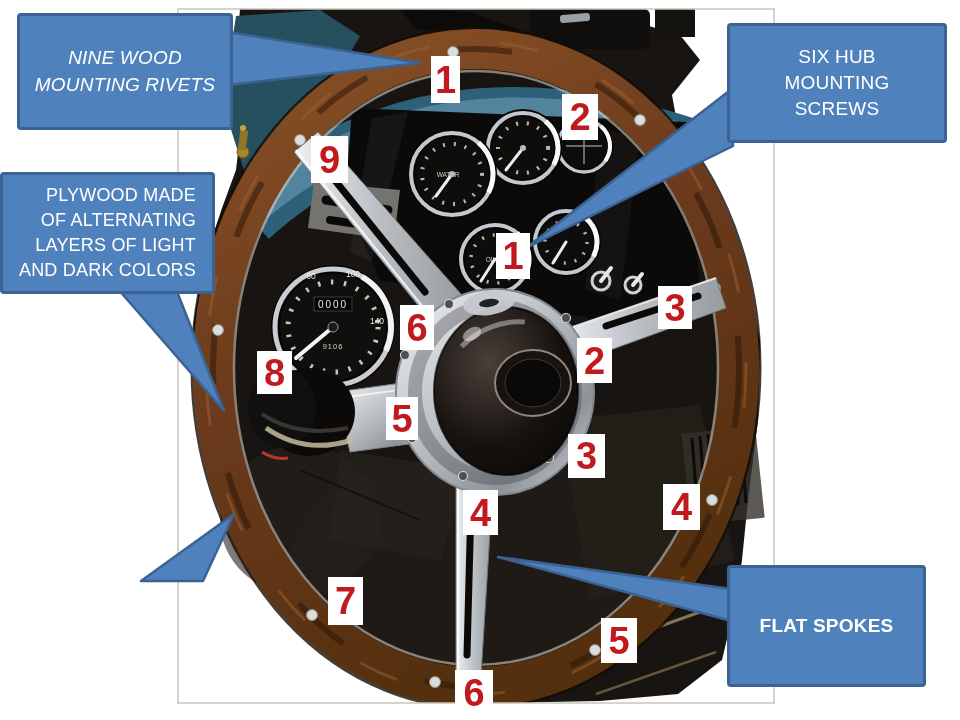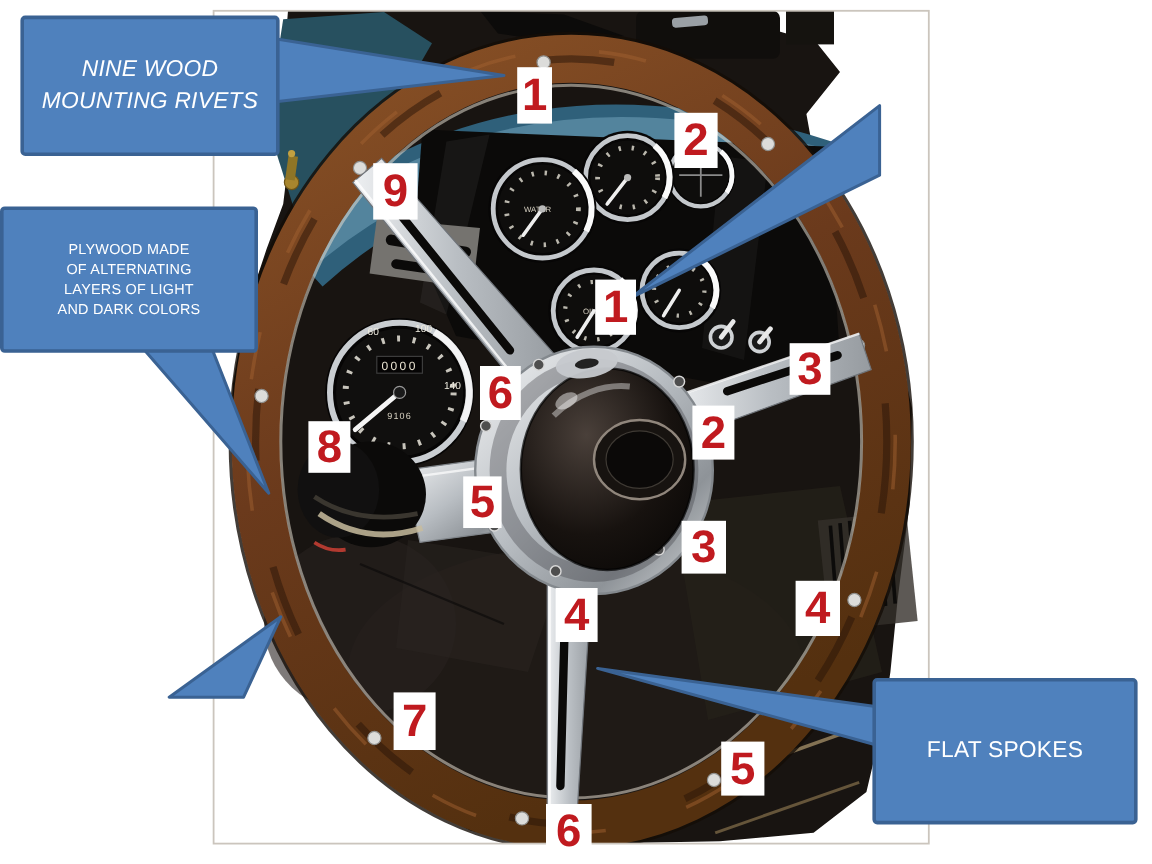--- a/index.html
+++ b/index.html
@@ -24,23 +24,23 @@
   }
   .callout{
     position:absolute;z-index:30;box-sizing:border-box;
     background:var(--callout-fill);border:3px solid var(--callout-border);border-radius:4px;
     color:var(--callout-text);font-size:19px;line-height:1.38;text-align:center;
     display:flex;align-items:center;justify-content:center;white-space:pre-line;
     padding:4px 6px;letter-spacing:.2px;
   }
   .co-nine{left:17px;top:13px;width:216px;height:117px;font-style:italic;}
   .co-sixhub{left:727px;top:23px;width:220px;height:120px;}
-  .co-plywood{left:0px;top:172px;width:215px;height:122px;font-size:12px;}
+  .co-plywood{left:0px;top:172px;width:215px;height:122px;font-size:18px;text-align:right;}
   .co-diam{left:15px;top:578px;width:218px;height:119px;}
-  .co-flat{left:727px;top:565px;width:221px;height:122px;}
+  .co-flat{left:727px;top:565px;width:199px;height:122px;font-weight:bold;}
   svg text{font-family:"Liberation Sans",sans-serif;}
 </style>
 </head>
 <body>
 
 <div class="slide">
 
   <svg class="art" width="960" height="720" viewBox="0 0 960 720">
     <defs>
       <clipPath id="photoClip">
@@ -290,19 +290,22 @@
       <div class="marker" style="left: 568px; top: 434px; width: 37px; height: 44px;">3</div>
       <div class="marker" style="left: 463px; top: 490px; width: 35px; height: 45px;">4</div>
       <div class="marker" style="left: 663px; top: 484px; width: 37px; height: 46px;">4</div>
       <div class="marker" style="left: 328px; top: 577px; width: 35px; height: 48px;">7</div>
       <div class="marker" style="left: 601px; top: 618px; width: 36px; height: 45px;">5</div>
       <div class="marker" style="left: 455px; top: 670px; width: 38px; height: 46px;">6</div>
     </div>
 
   <div class="callout co-nine">NINE WOOD
 MOUNTING RIVETS</div>
+  <div class="callout co-sixhub">SIX HUB
+MOUNTING
+SCREWS</div>
   <div class="callout co-plywood">PLYWOOD MADE
 OF ALTERNATING
 LAYERS OF LIGHT
 AND DARK COLORS</div>
   <div class="callout co-flat">FLAT SPOKES</div>
 
 </div>
 
 </body></html>

